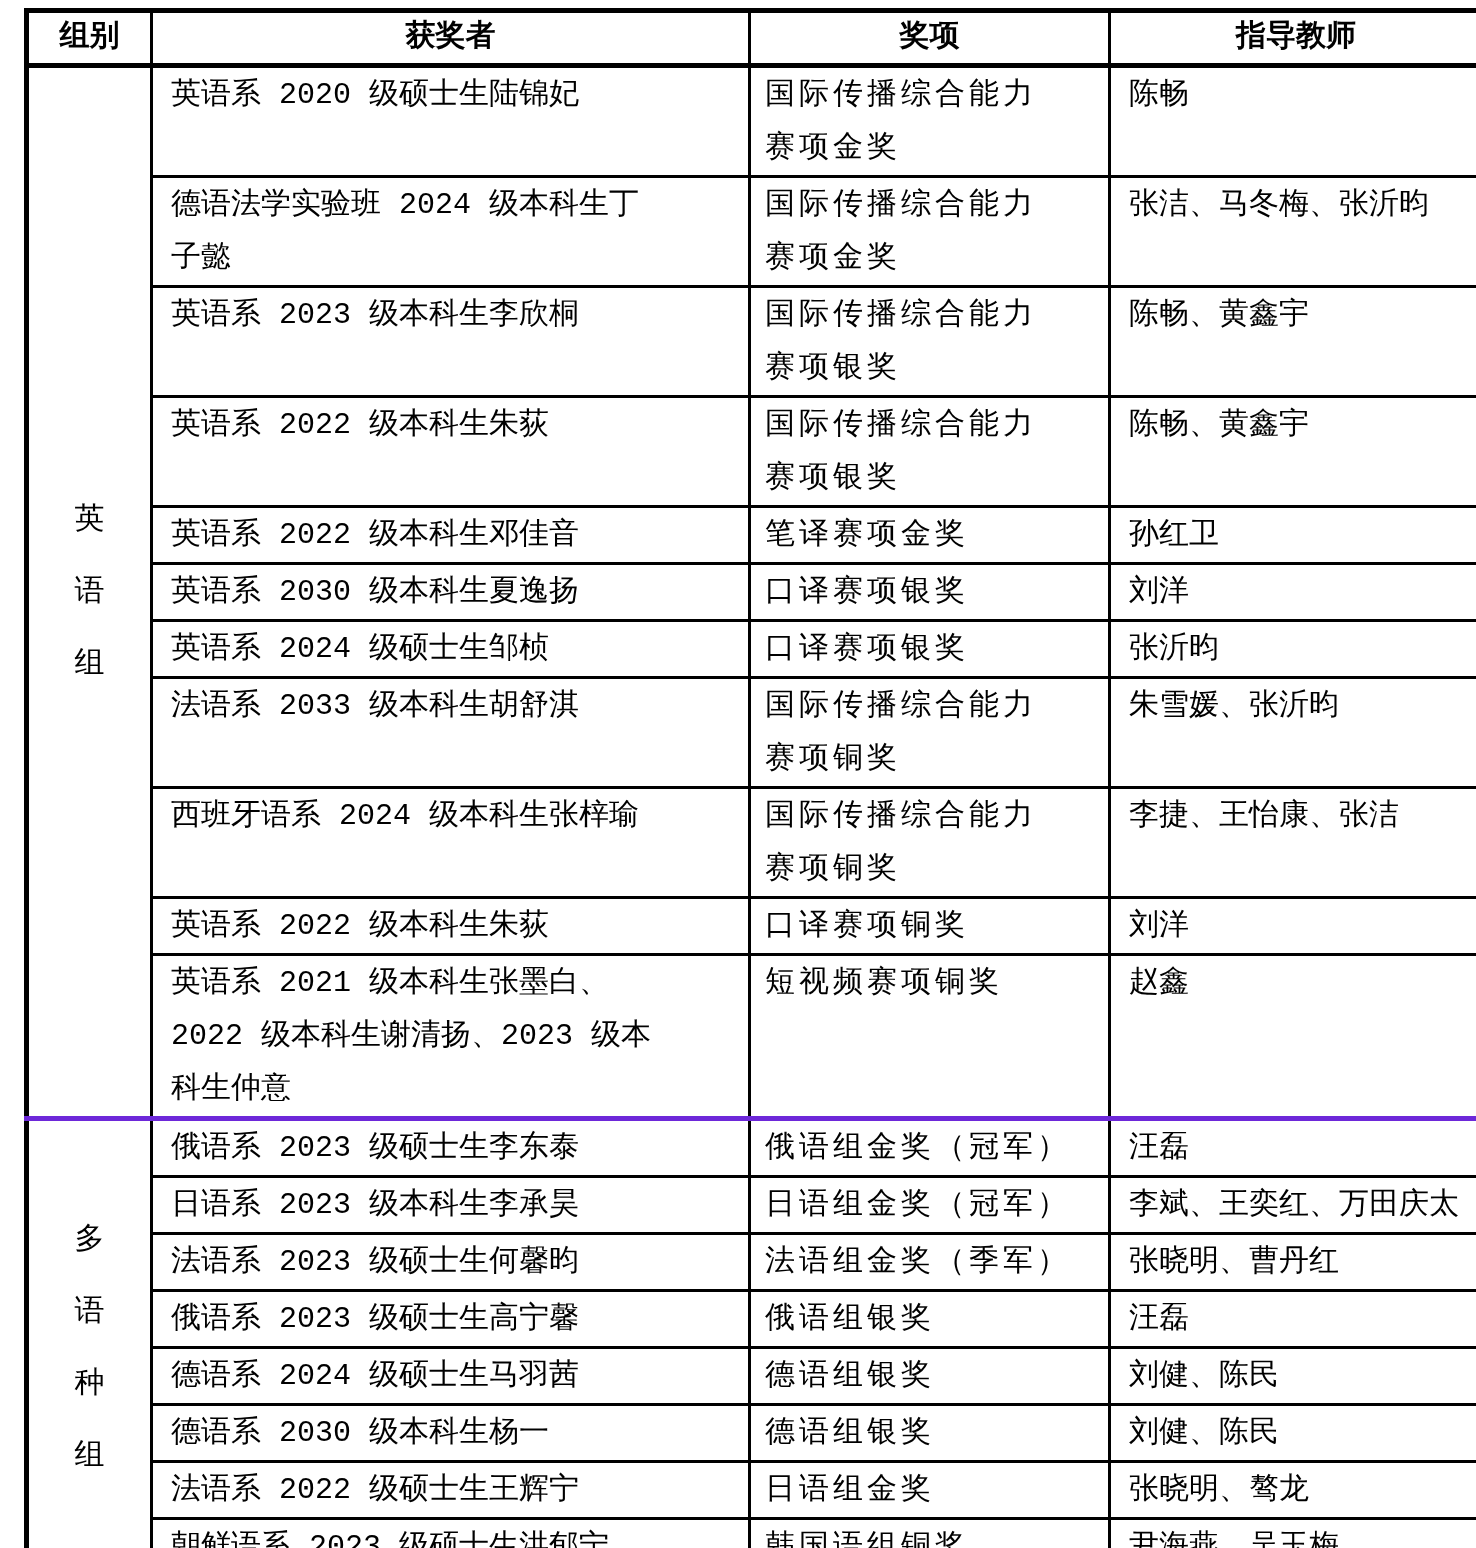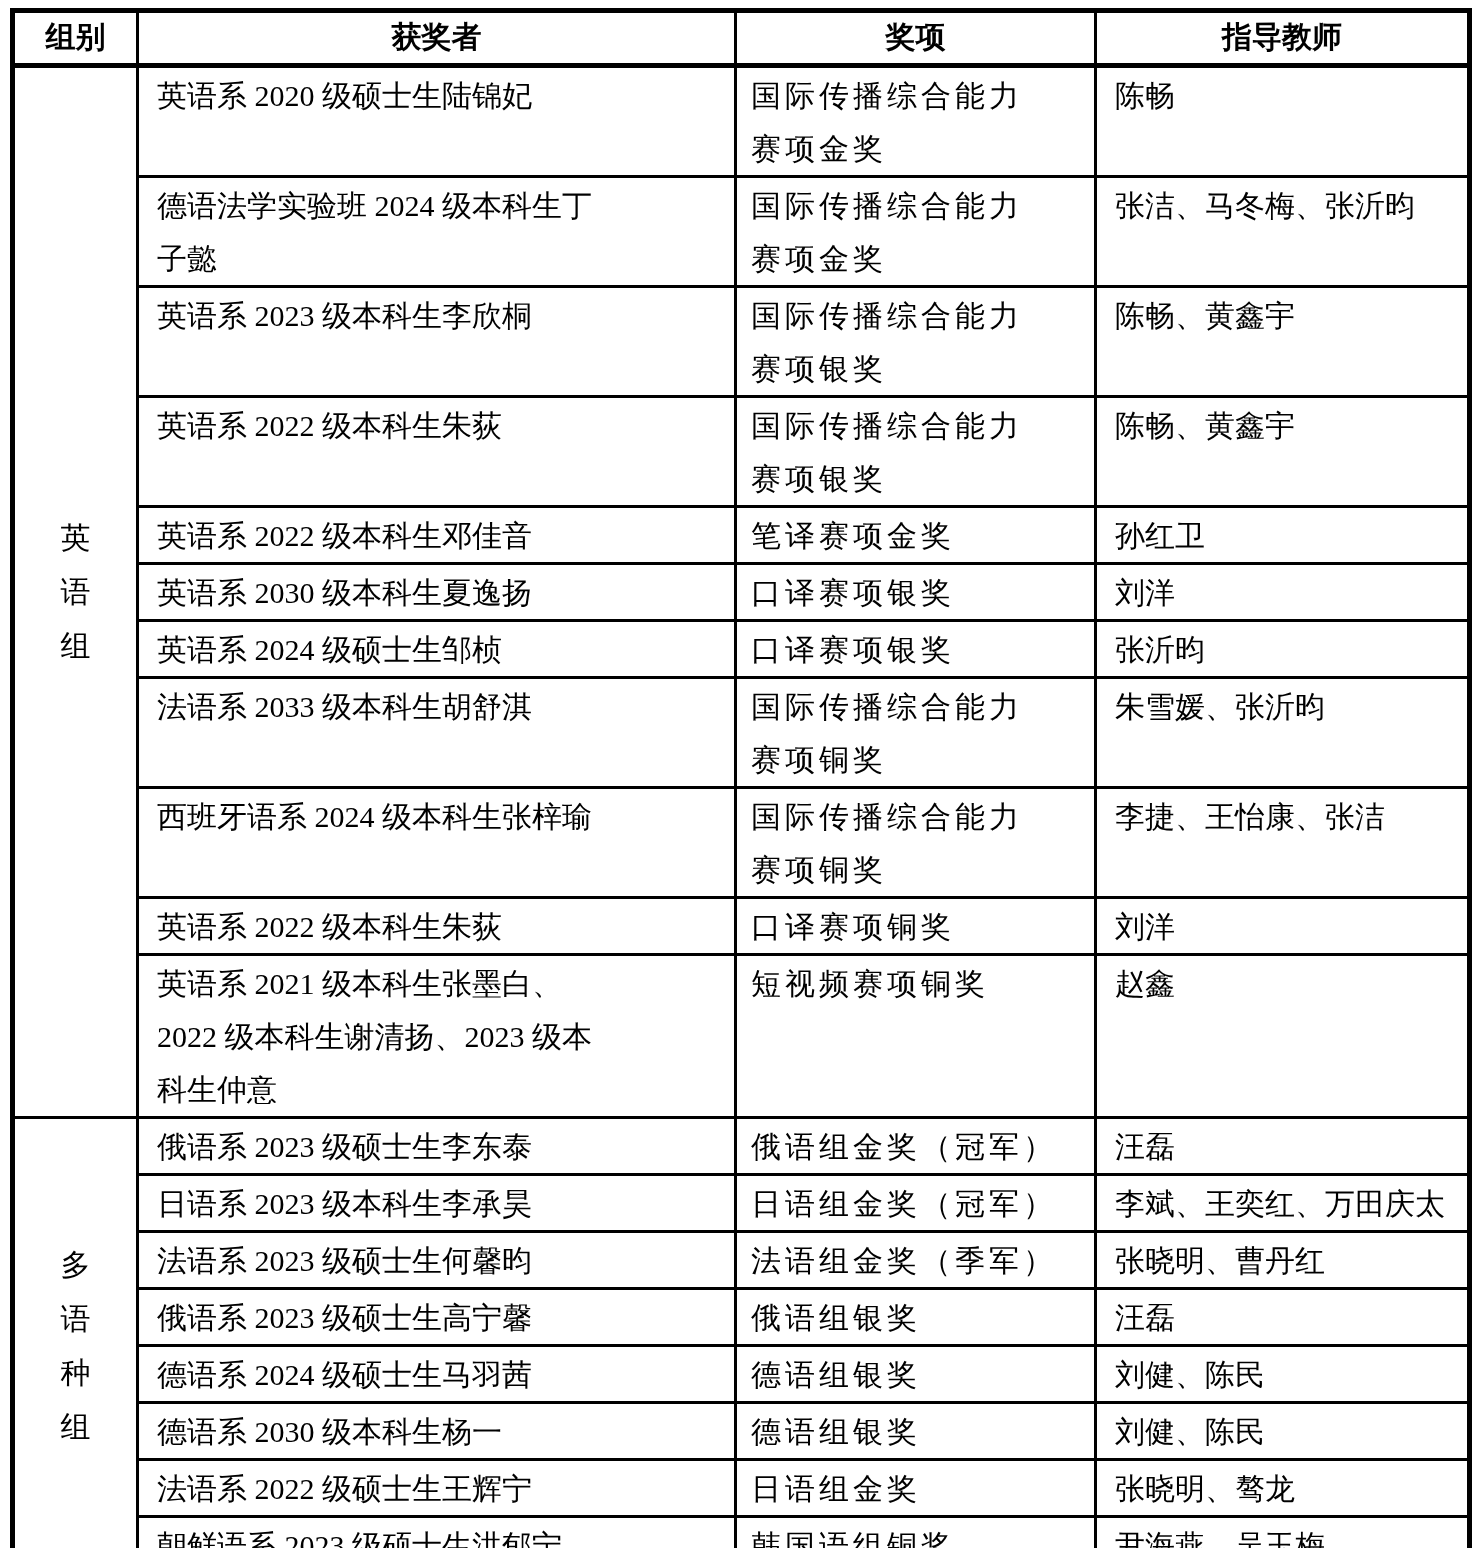--- a/index.html
+++ b/index.html
@@ -7,23 +7,24 @@
     margin: 0;
     padding: 0;
     background: #ffffff;
     color: #000000;
     font-family: "Liberation Serif", "DejaVu Serif", serif;
   }
   .page {
     width: 1476px;
     height: 1548px;
     box-sizing: border-box;
-    padding: 8px 0 0 10px;
+    padding: 8px 0 0 24px;
     background: #ffffff;
     overflow: hidden;
+    font-family: Liberation Mono, monospace;
   }
   table.awards {
     border-collapse: collapse;
     table-layout: fixed;
     width: 1457px;
     border: 5px solid #000;
   }
   col.c-group   { width: 125px; }
   col.c-winner  { width: 598px; }
   col.c-award   { width: 360px; }
@@ -56,25 +57,25 @@
   }
   td.group-cell {
     vertical-align: middle;
     text-align: center;
     padding: 0;
   }
   .vlabel {
     width: 34px;
     margin: 0 auto;
     word-break: break-all;
-    line-height: 54px;
+    line-height: 72px;
     text-align: center;
   }
   tr.group-start td {
-    border-top: 2px solid #6d28d9;
+    border-top: 5px solid #6d28d9;
   }
 </style>
 </head>
 <body>
 
 <div class="page">
   <table class="awards">
     <colgroup>
       <col class="c-group">
         <col class="c-winner">

